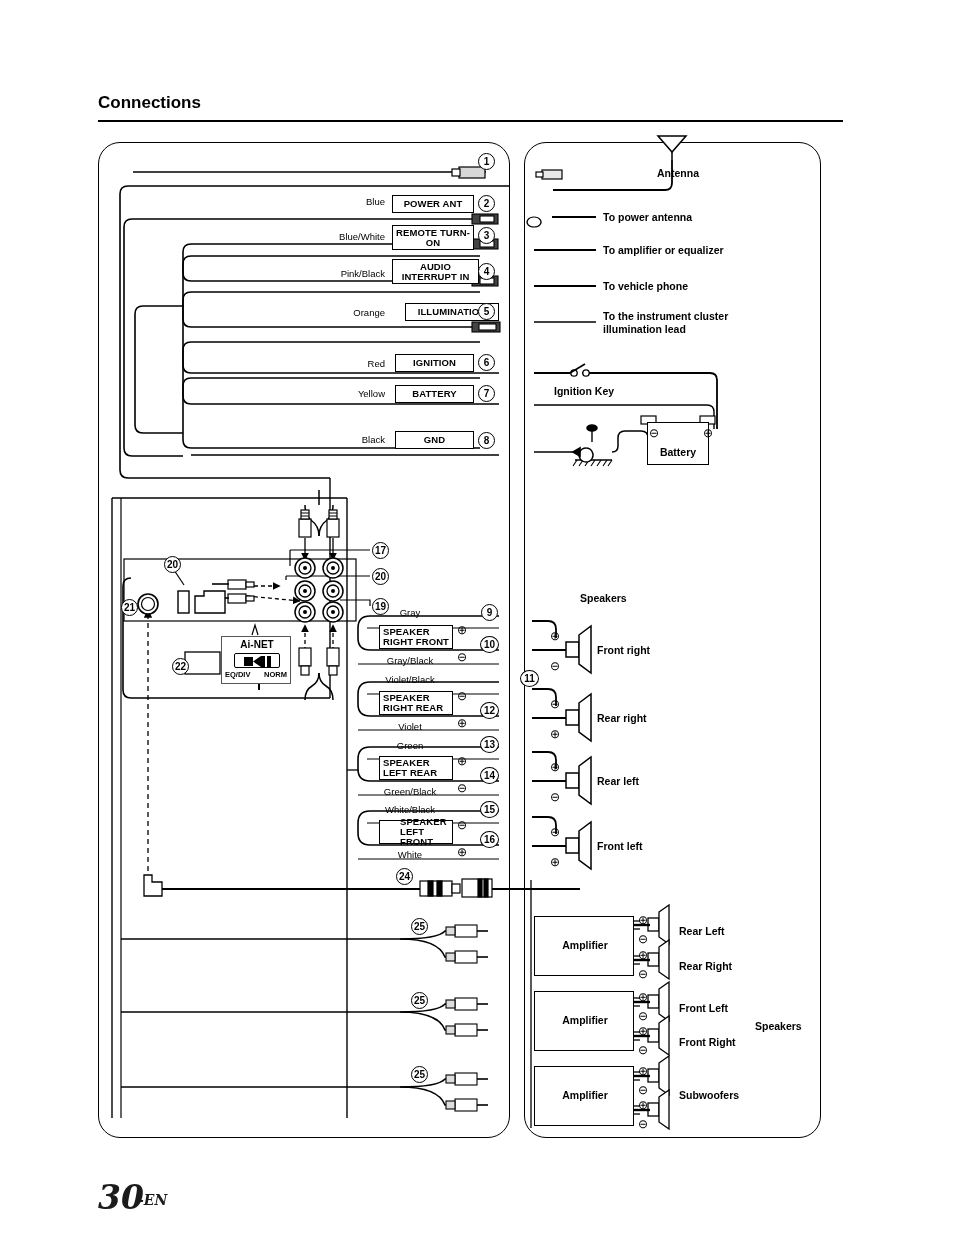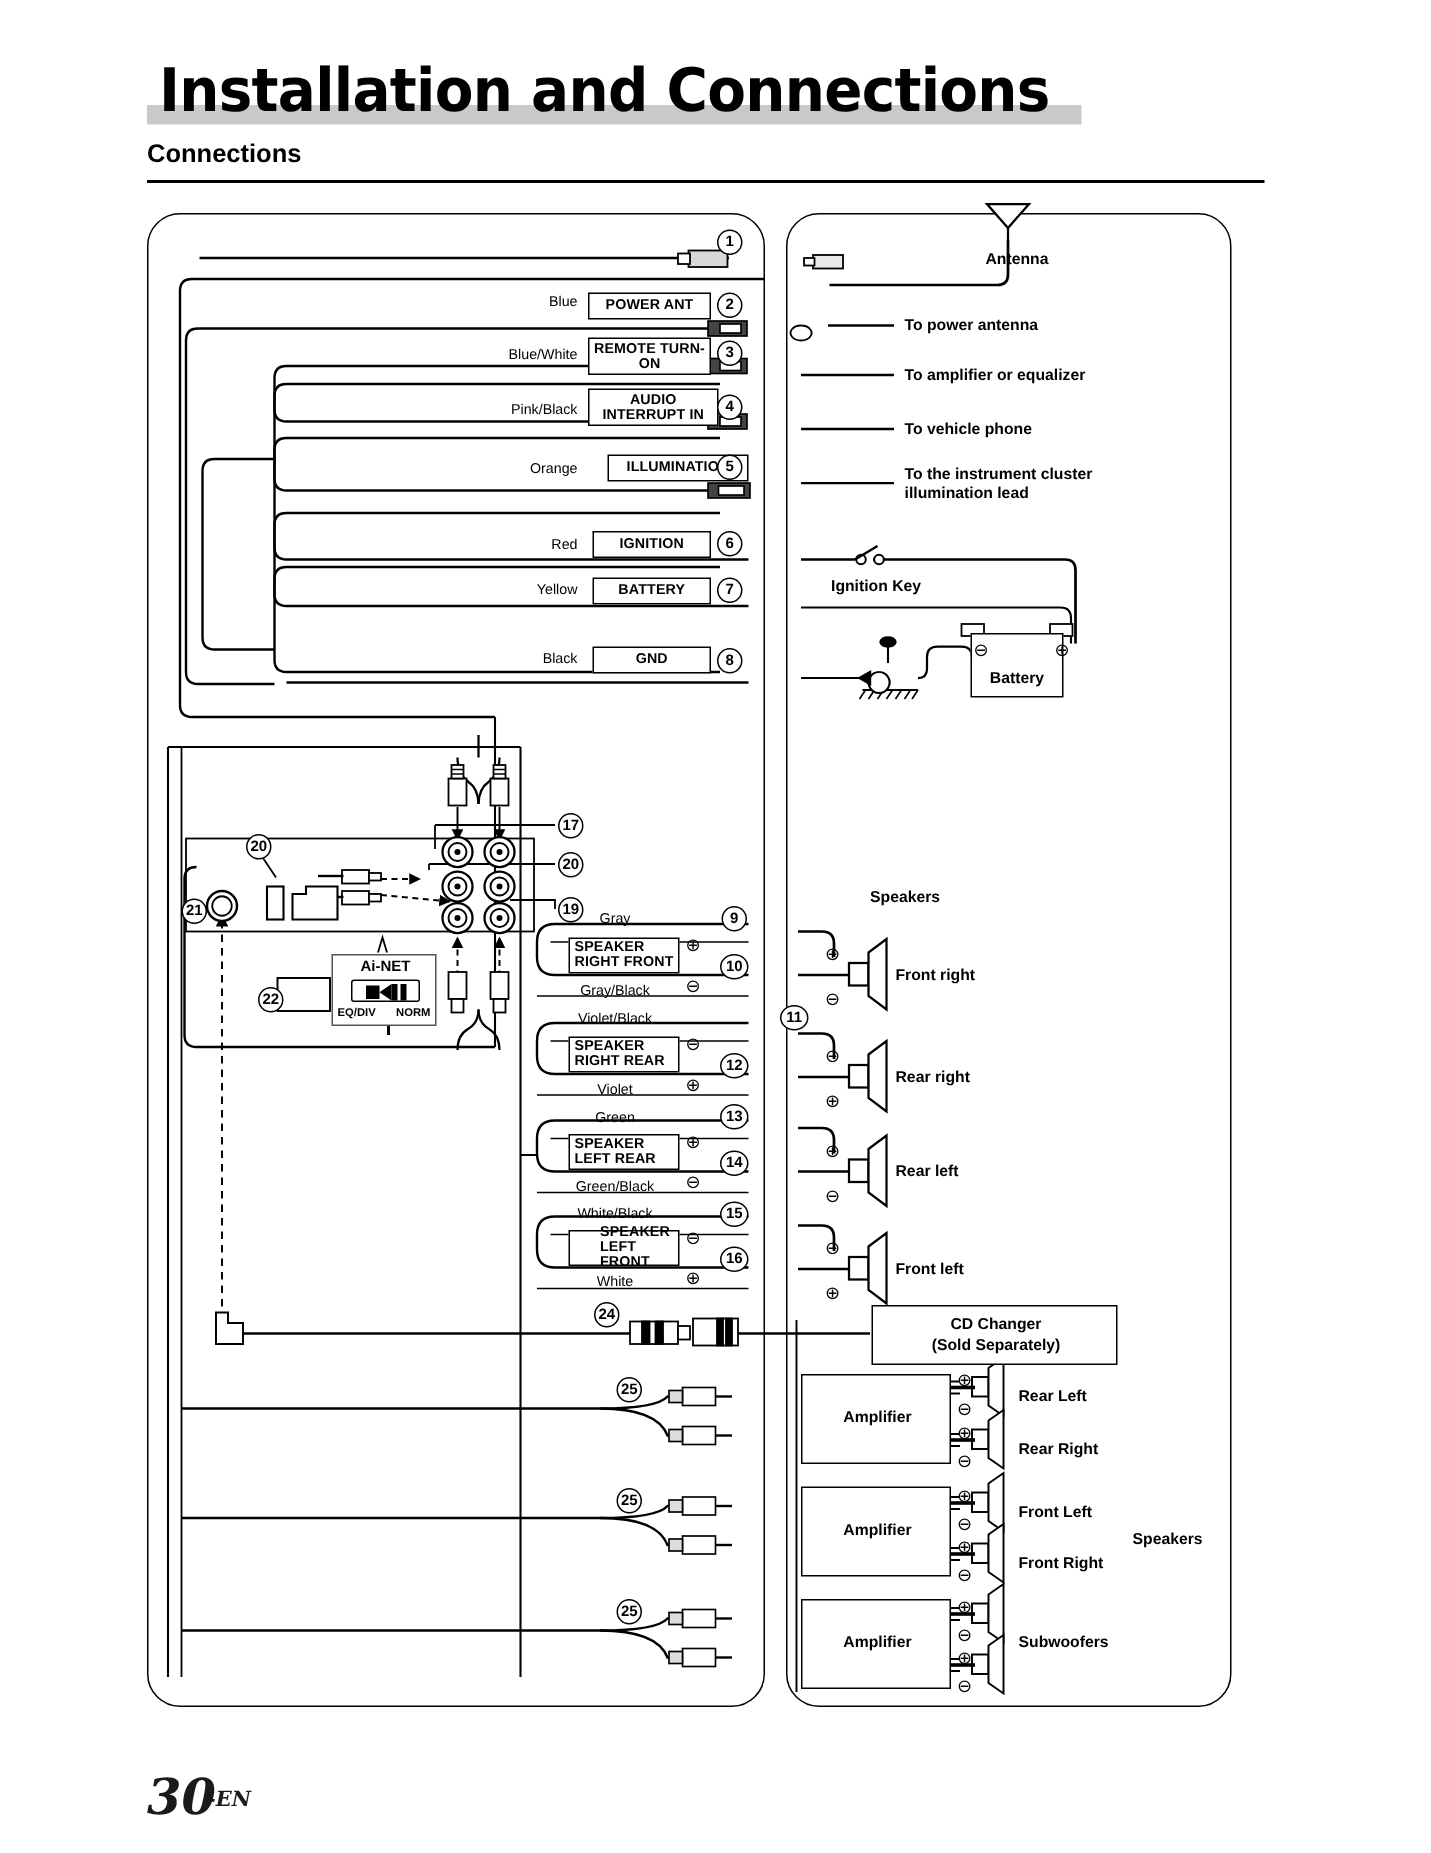--- a/index.html
+++ b/index.html
@@ -89,24 +89,20 @@
   #pageno { position:absolute; left:98px; top:1178px; font-family:"DejaVu Serif", serif;
             font-weight:700; font-style:italic; font-size:33px; color:#1b1b1b; }
   #pageen { position:absolute; left:138px; top:1192px; font-family:"DejaVu Serif", serif;
             font-weight:700; font-style:italic; font-size:14px; color:#1b1b1b; }
 </style>
 </head>
 <body>
 
 <div class="page">
 
-  <div id="title-bar">
-    <div id="title-hl"></div>
-    <div id="title-text">Installation and Connections</div>
-  </div>
   <div id="subtitle">Connections</div>
   <div id="subrule"></div>
 
   <div class="panel" id="panel-left"></div>
   <div class="panel" id="panel-right"></div>
 
   <svg class="ov" xmlns="http://www.w3.org/2000/svg">
     <defs>
       <marker id="ar" markerWidth="7" markerHeight="7" refX="5.5" refY="3" orient="auto">
         <path d="M0,0 L6,3 L0,6 z" fill="#000"></path>
@@ -577,24 +573,20 @@
 
   <div class="tiny" style="left:550px;top:629px;font-size:12px;">⊕</div>
   <div class="tiny" style="left:550px;top:659px;font-size:12px;">⊖</div>
   <div class="tiny" style="left:550px;top:697px;font-size:12px;">⊖</div>
   <div class="tiny" style="left:550px;top:727px;font-size:12px;">⊕</div>
   <div class="tiny" style="left:550px;top:760px;font-size:12px;">⊕</div>
   <div class="tiny" style="left:550px;top:790px;font-size:12px;">⊖</div>
   <div class="tiny" style="left:550px;top:825px;font-size:12px;">⊖</div>
   <div class="tiny" style="left:550px;top:855px;font-size:12px;">⊕</div>
 
-  <div id="cdbox">
-    <div class="t" style="top:6px;">CD Changer</div>
-    <div class="t" style="top:20px;">(Sold Separately)</div>
-  </div>
 
   <div class="amp" style="left:534px;top:916px;">
     <div class="t">Amplifier</div>
   </div>
   <div class="amp" style="left:534px;top:991px;">
     <div class="t">Amplifier</div>
   </div>
   <div class="amp" style="left:534px;top:1066px;">
     <div class="t">Amplifier</div>
   </div>

